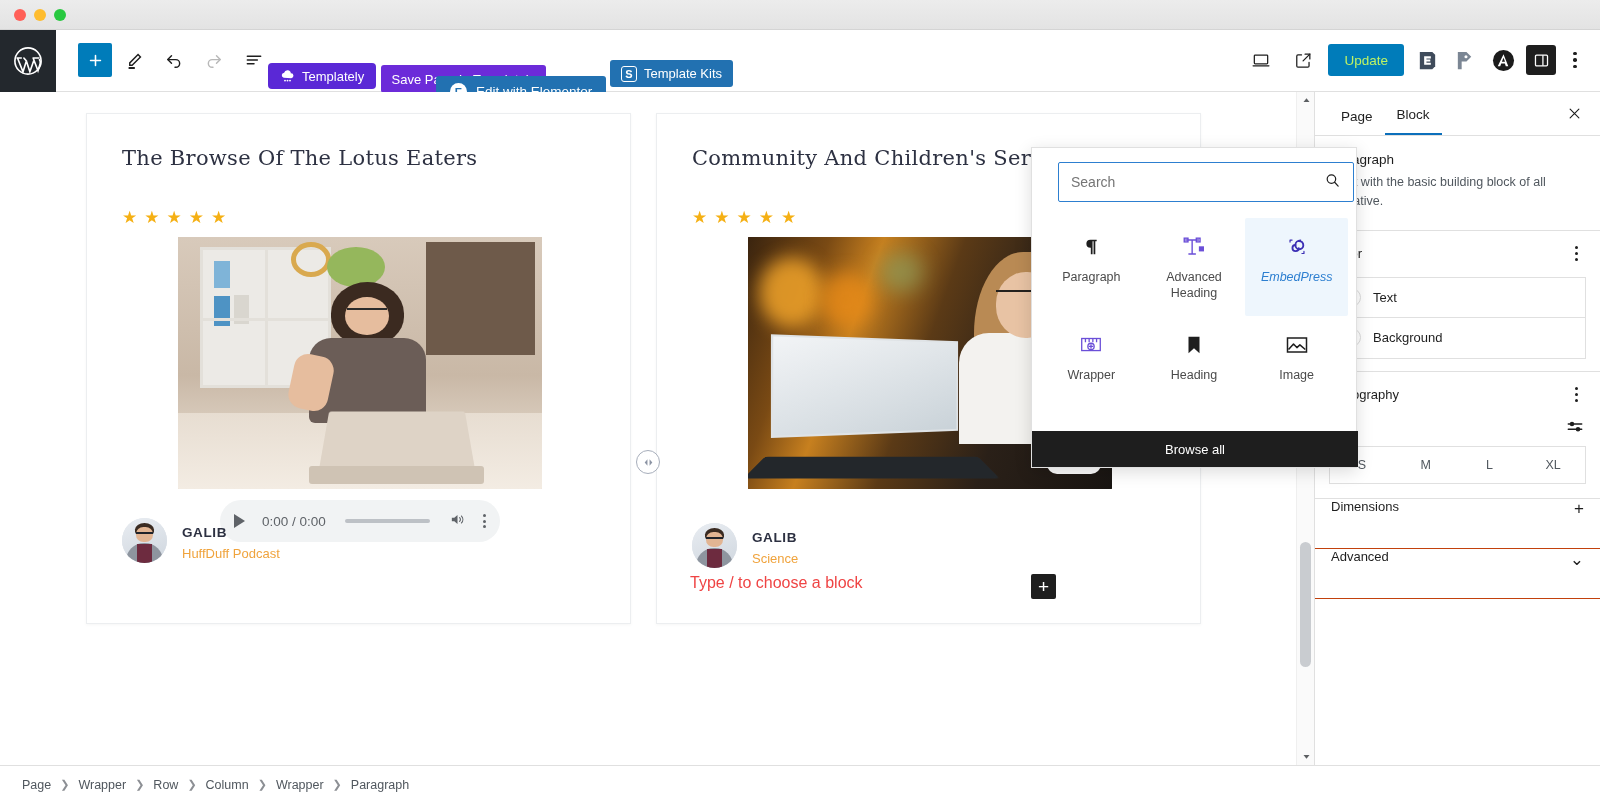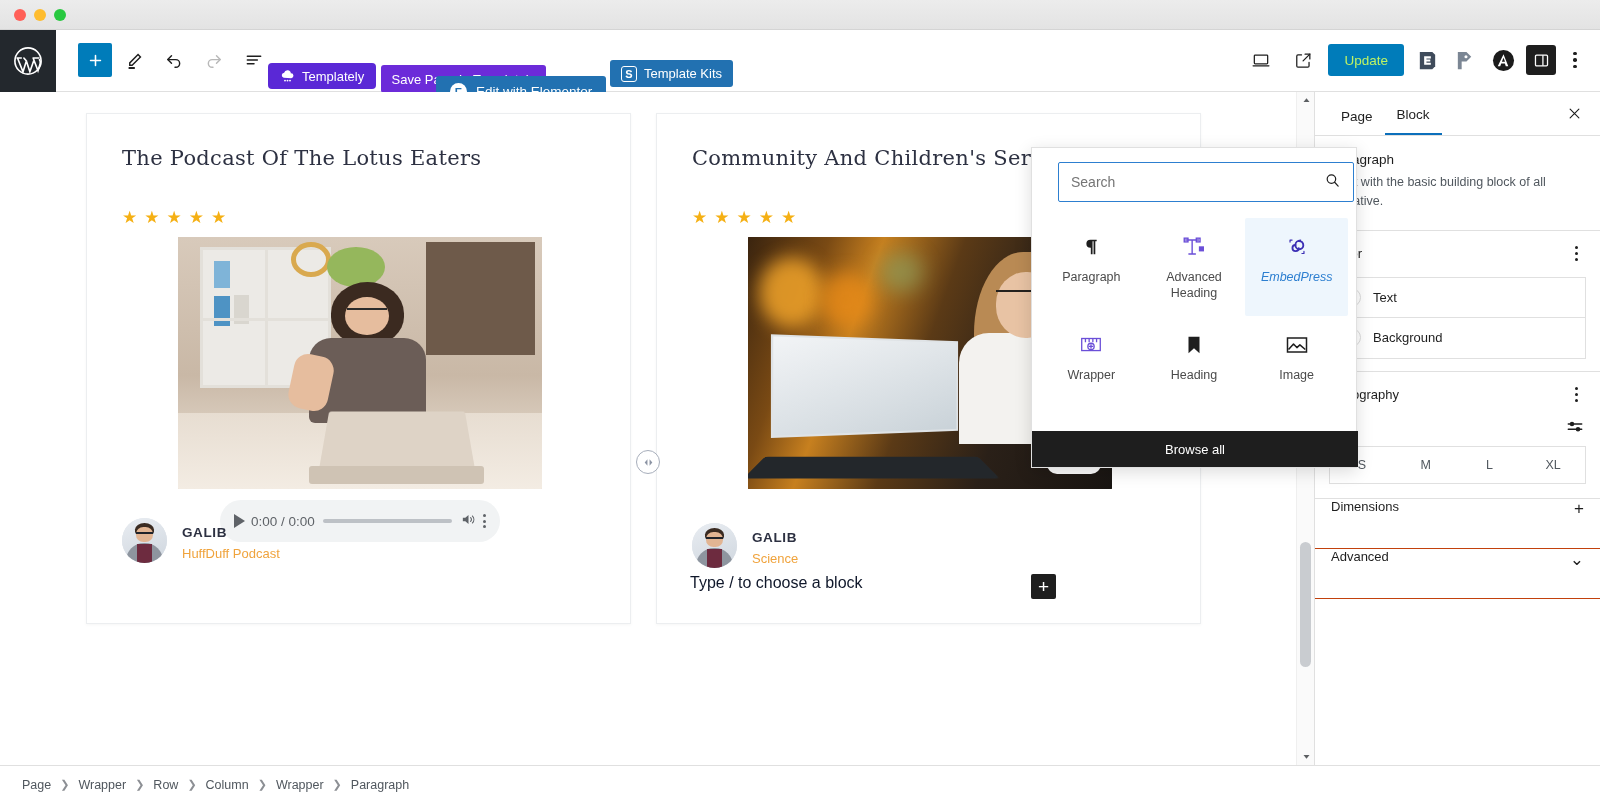--- a/index.html
+++ b/index.html
@@ -134,21 +134,21 @@
   .ph-b .face{position:absolute;right:15%;top:14%;width:17%;height:26%;background:#e8c3a4;border-radius:48%;}
   .ph-b .gl{position:absolute;right:15.5%;top:21%;width:16.5%;height:6%;border-top:2px solid #24211e;}
   .ph-b .shirt{position:absolute;right:4%;top:38%;width:38%;height:44%;background:#f3f2ef;border-radius:30px 14px 0 0;}
   .ph-b .screen{position:absolute;left:8%;top:40%;width:52%;height:38%;background:linear-gradient(160deg,#f2f4f6,#c9d2d8);transform:perspective(220px) rotateY(10deg);border:2px solid #dfe3e6;}
   .ph-b .base{position:absolute;left:2%;bottom:2%;width:64%;height:14%;background:#23272b;border-radius:4px;transform:perspective(150px) rotateX(52deg);}
   .ph-b .cup{position:absolute;right:3%;bottom:6%;width:15%;height:19%;background:#fbfbfb;border-radius:4px 4px 10px 10px;}
 
   
   .audio {
     position:absolute; left:133px; top:386px; width:280px; height:42px;
-    background:#f1f3f4; border-radius:21px; display:flex; align-items:center; gap:6px; padding:0 14px;
+    background:#f1f3f4; border-radius:21px; display:flex; align-items:center; gap:17px; padding:0 14px;
   }
   .audio .play { width:0;height:0;border-left:11px solid #5f6368;border-top:7px solid transparent;border-bottom:7px solid transparent; }
   .audio .time { font-size:13.5px; color:#5f6368; font-family:"Liberation Sans",sans-serif; }
   .audio .track { flex:1; height:3.5px; background:#bdc1c6; border-radius:2px; margin:0 2px;}
   .audio .spk { color:#5f6368; }
   .audio .dots3 { display:flex; flex-direction:column; gap:2.5px; }
   .audio .dots3 i { width:3px;height:3px;background:#5f6368;border-radius:50%;display:block; }
 
   .author { position:absolute; left:35px; display:flex; align-items:center; gap:15px; }
   .author-a { top:404px; }
@@ -161,21 +161,21 @@
   .avatar .ava-hair{position:absolute;left:28%;top:10%;width:44%;height:30%;background:#3a2b22;border-radius:50% 50% 35% 35%;}
   .avatar .ava-face{position:absolute;left:32%;top:20%;width:36%;height:34%;background:#e2b593;border-radius:46%;}
   .avatar .ava-gl{position:absolute;left:31%;top:30%;width:38%;height:8%;border-top:2px solid #20232a;}
   .avatar .ava-body{position:absolute;left:8%;top:56%;width:84%;height:50%;background:#8e959f;border-radius:18px 18px 0 0;}
   .avatar .ava-shirt{position:absolute;left:34%;top:58%;width:32%;height:46%;background:#6d2b3f;}
   .author-name { font-size:13.5px; font-weight:bold; color:#2d3142; letter-spacing:.6px; line-height:1.9; }
   .author-cat { font-size:13px; color:#f0a33c; }
 
   
   .para-ph {
-    position:absolute; left:690px; top:482px; font-size:16px; color:#0f172a;
+    position:absolute; left:690px; top:482px; font-size:16px; color:#ef4444;
   }
   .plus-btn {
     position:absolute; left:1031px; top:482px; width:25px; height:25px; background:#1e1e1e;
     color:#fff; display:flex; align-items:center; justify-content:center; border-radius:2px;
     font-size:19px; line-height:1; cursor:pointer;
   }
 
   
   .col-handle {
     position:absolute; left:636px; top:358px; width:24px; height:24px;
@@ -383,21 +383,21 @@
           <i></i>
           <i></i>
           <i></i>
         </div>
     </div>
   </div>
 
   <div class="canvas">
 
     <div class="card card-a">
-      <div class="card-title">The Podcast Of The Lotus Eaters</div>
+      <div class="card-title">The Browse Of The Lotus Eaters</div>
       <div class="stars">
         <span class="star">★</span>
         <span class="star">★</span>
         <span class="star">★</span>
         <span class="star">★</span>
         <span class="star">★</span>
       </div>
       <div class="photo">
         <div class="ph-a">
           <div class="wall"></div>

